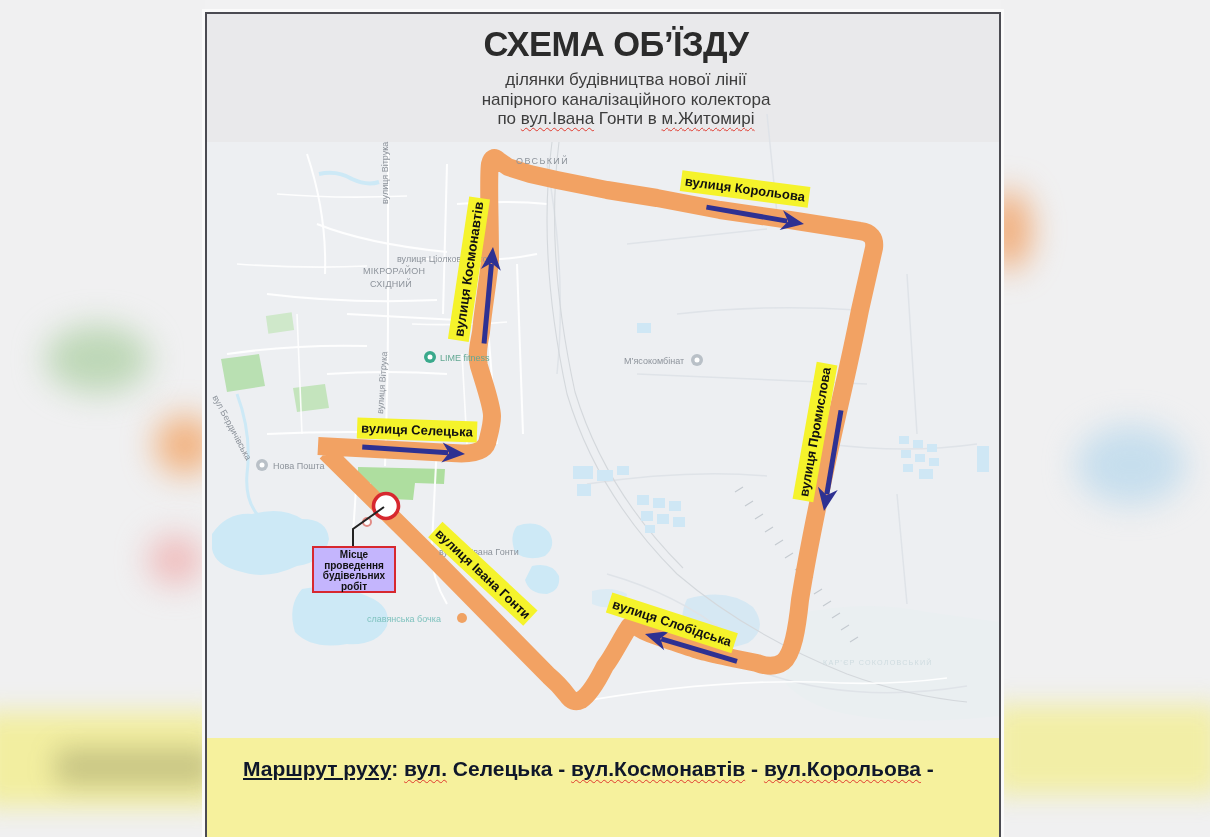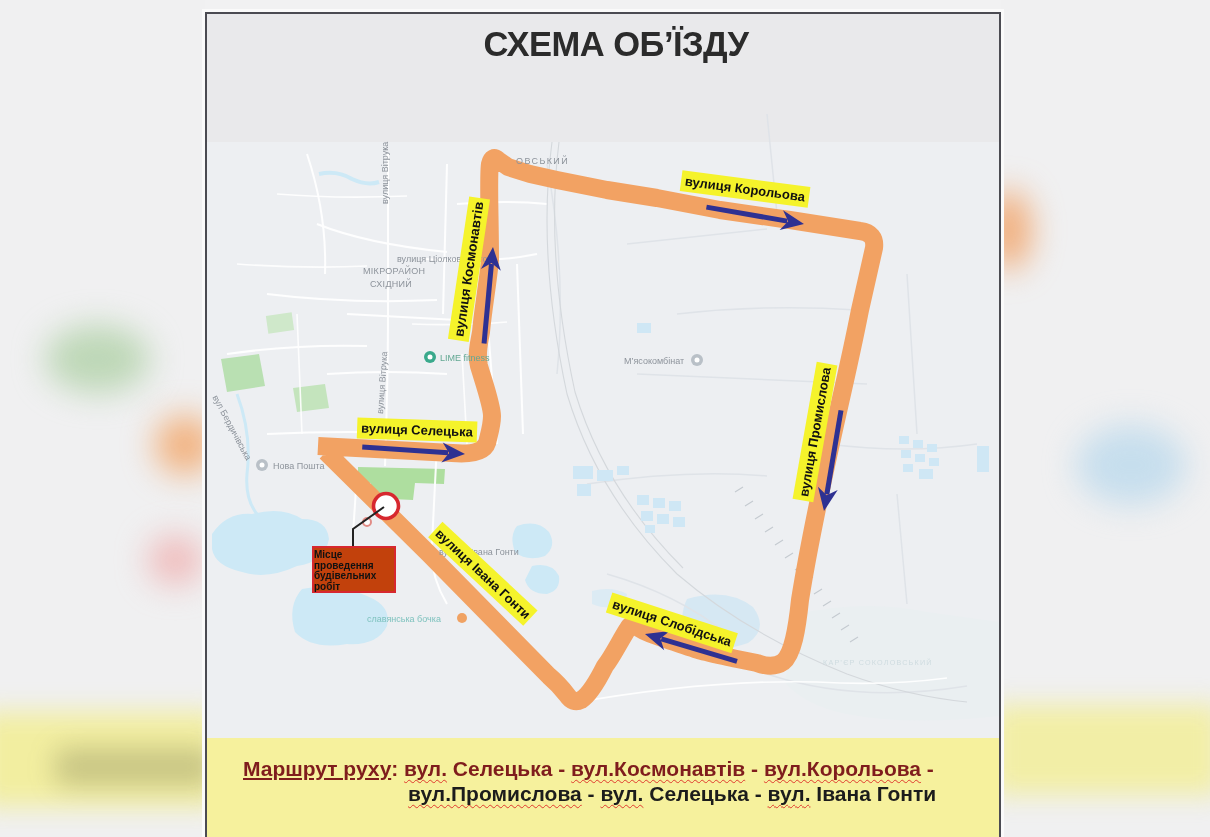--- a/index.html
+++ b/index.html
@@ -35,20 +35,25 @@
 
   <div class="blob" style="left:75px;top:425px;width:110px;height:80px;background:rgba(170,210,235,0.6);"></div>
 
   <div class="abs" style="left:-10px;top:705px;width:230px;height:90px;background:rgba(243,238,140,0.75);filter:blur(13px);"></div>
 </div>
 
 <div class="abs" style="left:205px;top:12px;width:792px;height:824px;border:2px solid #4b4b52;background:#e9e9eb;box-shadow:0 0 0 3px #fafafa;">
 
   <div class="abs" style="left:0;top:11px;width:818px;text-align:center;font-weight:bold;font-size:34.5px;color:#2b2b2b;letter-spacing:-0.5px;">СХЕМА ОБ’ЇЗДУ</div>
 
+  <div class="abs" style="left:0;top:56px;width:838px;text-align:center;font-size:17px;line-height:19.5px;color:#3d3d3d;">
+    ділянки будівництва нової лінії<br>
+    напірного каналізаційного колектора<br>
+    по <span class="sq">вул.Івана</span> Гонти в <span class="sq">м.Житомирі</span>
+  </div>
 
   <svg class="abs" style="left:0;top:0;" width="792" height="824" viewBox="0 0 792 824">
 
     <rect x="0" y="128" width="792" height="598" fill="#edeff2"></rect>
 
     <path d="M590,600 Q660,585 720,598 L792,608 L792,702 Q700,712 640,700 Q598,692 578,668 Z" fill="#eaeff1"></path>
 
     <path d="M480,585 Q520,573 546,593 Q562,615 541,629 Q510,640 487,629 Q468,610 480,585 Z" fill="#d6e8f3"></path>
     <path d="M385,577 Q405,572 420,580 L418,592 Q398,596 385,590 Z" fill="#dcebf4"></path>
 
@@ -208,21 +213,20 @@
   <div class="lbl" style="left:261.5px;top:255px;transform:translate(-50%,-50%) rotate(-81.5deg);font-size:13.5px;">вулиця Космонавтів</div>
 
   <div class="lbl" style="left:538px;top:174.5px;transform:translate(-50%,-50%) rotate(7.5deg);">вулиця Корольова</div>
 
   <div class="lbl" style="left:608px;top:418px;transform:translate(-50%,-50%) rotate(-80deg);">вулиця Промислова</div>
 
   <div class="lbl" style="left:465px;top:608.5px;transform:translate(-50%,-50%) rotate(18deg);">вулиця Слобідська</div>
 
   <div class="lbl" style="left:275.5px;top:560px;transform:translate(-50%,-50%) rotate(43deg);padding:1px 3px;">вулиця Івана Гонти</div>
 
-  <div class="abs" style="left:105px;top:532px;width:80px;height:41px;background:#c2410c;border:2px solid #d7282f;color:#111;font-weight:bold;font-size:10px;line-height:10.6px;text-align:left;padding-top:2px;">Місце<br>проведення<br>будівельних<br>робіт</div>
+  <div class="abs" style="left:105px;top:532px;width:80px;height:41px;background:#c4b5fd;border:2px solid #d7282f;color:#111;font-weight:bold;font-size:10px;line-height:10.6px;text-align:center;padding-top:2px;">Місце<br>проведення<br>будівельних<br>робіт</div>
 
   <div class="abs" style="left:0;top:724px;width:792px;height:100px;background:#f6f19d;">
 
-    <div class="abs" style="left:36px;top:18.5px;white-space:nowrap;font-weight:bold;font-size:21px;color:#7f1d1d;"><span style="text-decoration:underline;">Маршрут руху</span>: <span class="sq">вул.</span> Селецька - <span class="sq">вул.Космонавтів</span> - <span class="sq">вул.Корольова</span> -</div>
-
-    <div class="abs" style="left:201px;top:44px;white-space:nowrap;font-weight:bold;font-size:21px;color:#1c1c1c;"><span class="sq">вул.Промислова</span> - <span class="sq">вул.</span> Селецька - <span class="sq">вул.</span> Івана Гонти</div>
+    <div class="abs" style="left:36px;top:18.5px;white-space:nowrap;font-weight:bold;font-size:21px;color:#0f172a;"><span style="text-decoration:underline;">Маршрут руху</span>: <span class="sq">вул.</span> Селецька - <span class="sq">вул.Космонавтів</span> - <span class="sq">вул.Корольова</span> -</div>
+
   </div>
 </div>
 
 </body></html>

